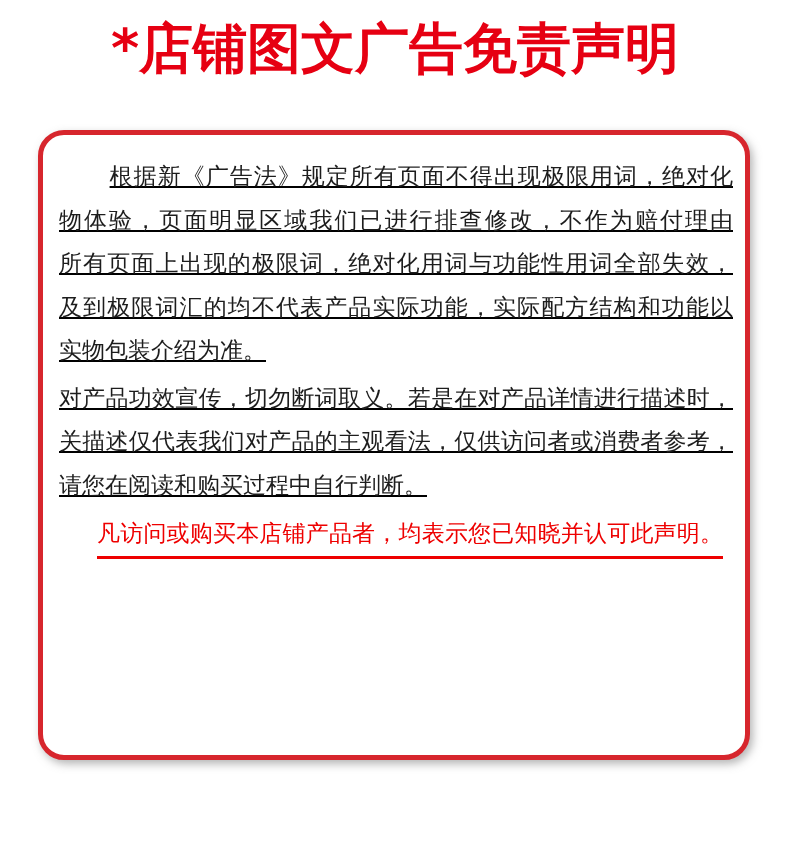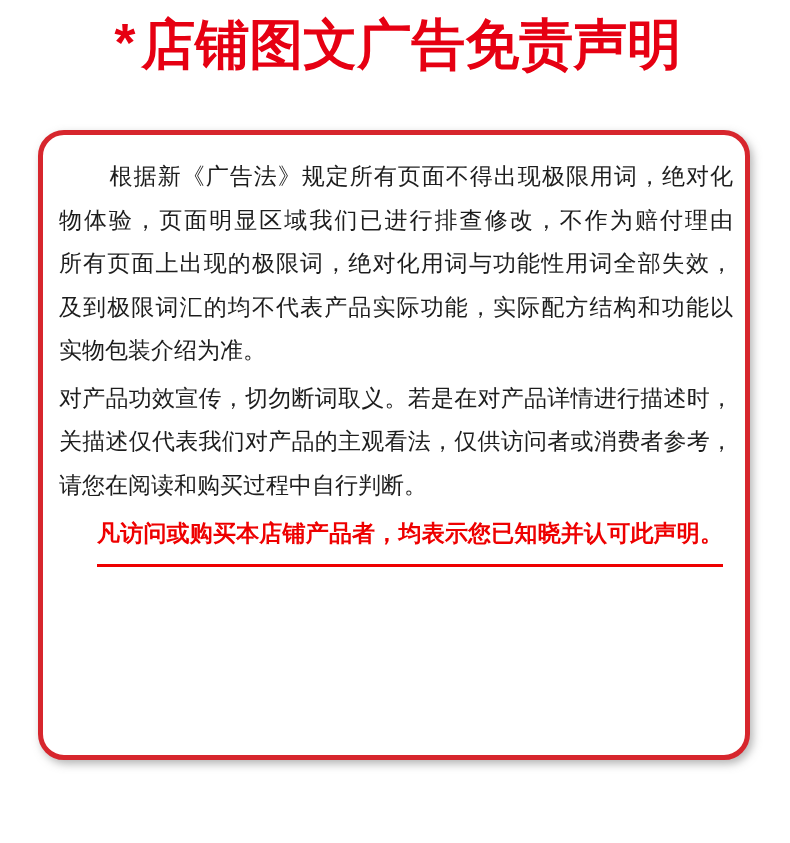--- a/index.html
+++ b/index.html
@@ -17,34 +17,33 @@
   }
   .title {
     margin: 14px 0 0 0;
     text-align: center;
     font-size: 54px;
     line-height: 70px;
     font-weight: bold;
     color: #e60012;
     letter-spacing: 0;
     white-space: nowrap;
-    font-family: Liberation Mono, monospace;
   }
   .box {
     box-sizing: border-box;
     width: 712px;
     height: 630px;
     margin: 46px 0 0 38px;
     border: 5px solid #d7262d;
     border-radius: 26px;
     padding: 20px 12px 0 16px;
     background: #ffffff;
     box-shadow: 3px 4px 8px rgba(110,110,110,0.5);
   }
-  .para { margin: 0; }
+  .para { margin: 0; text-decoration: underline; }
   .para2 { margin-top: 4px; }
   .ln {
     display: block;
     font-size: 23px;
     line-height: 43.5px;
     color: #1d1d1d;
     text-align: justify;
     text-align-last: justify;
     overflow: hidden;
   }
@@ -52,23 +51,22 @@
   .ln-first { text-indent: 2.2em; }
   .agreement {
     display: block;
     margin: 5px 10px 0 38px;
     font-size: 23px;
     line-height: 43.5px;
     color: #ee0000;
     text-align: justify;
     text-align-last: justify;
     border-bottom: 3px solid #ee0000;
-    padding-bottom: 8px;
+    padding-bottom: 0;
     overflow: hidden;
-    font-weight: bold;
   }
 </style>
 </head>
 <body>
 
 <div class="page">
 
   <h1 class="title">*店铺图文广告免责声明</h1>
 
   <div class="box">

